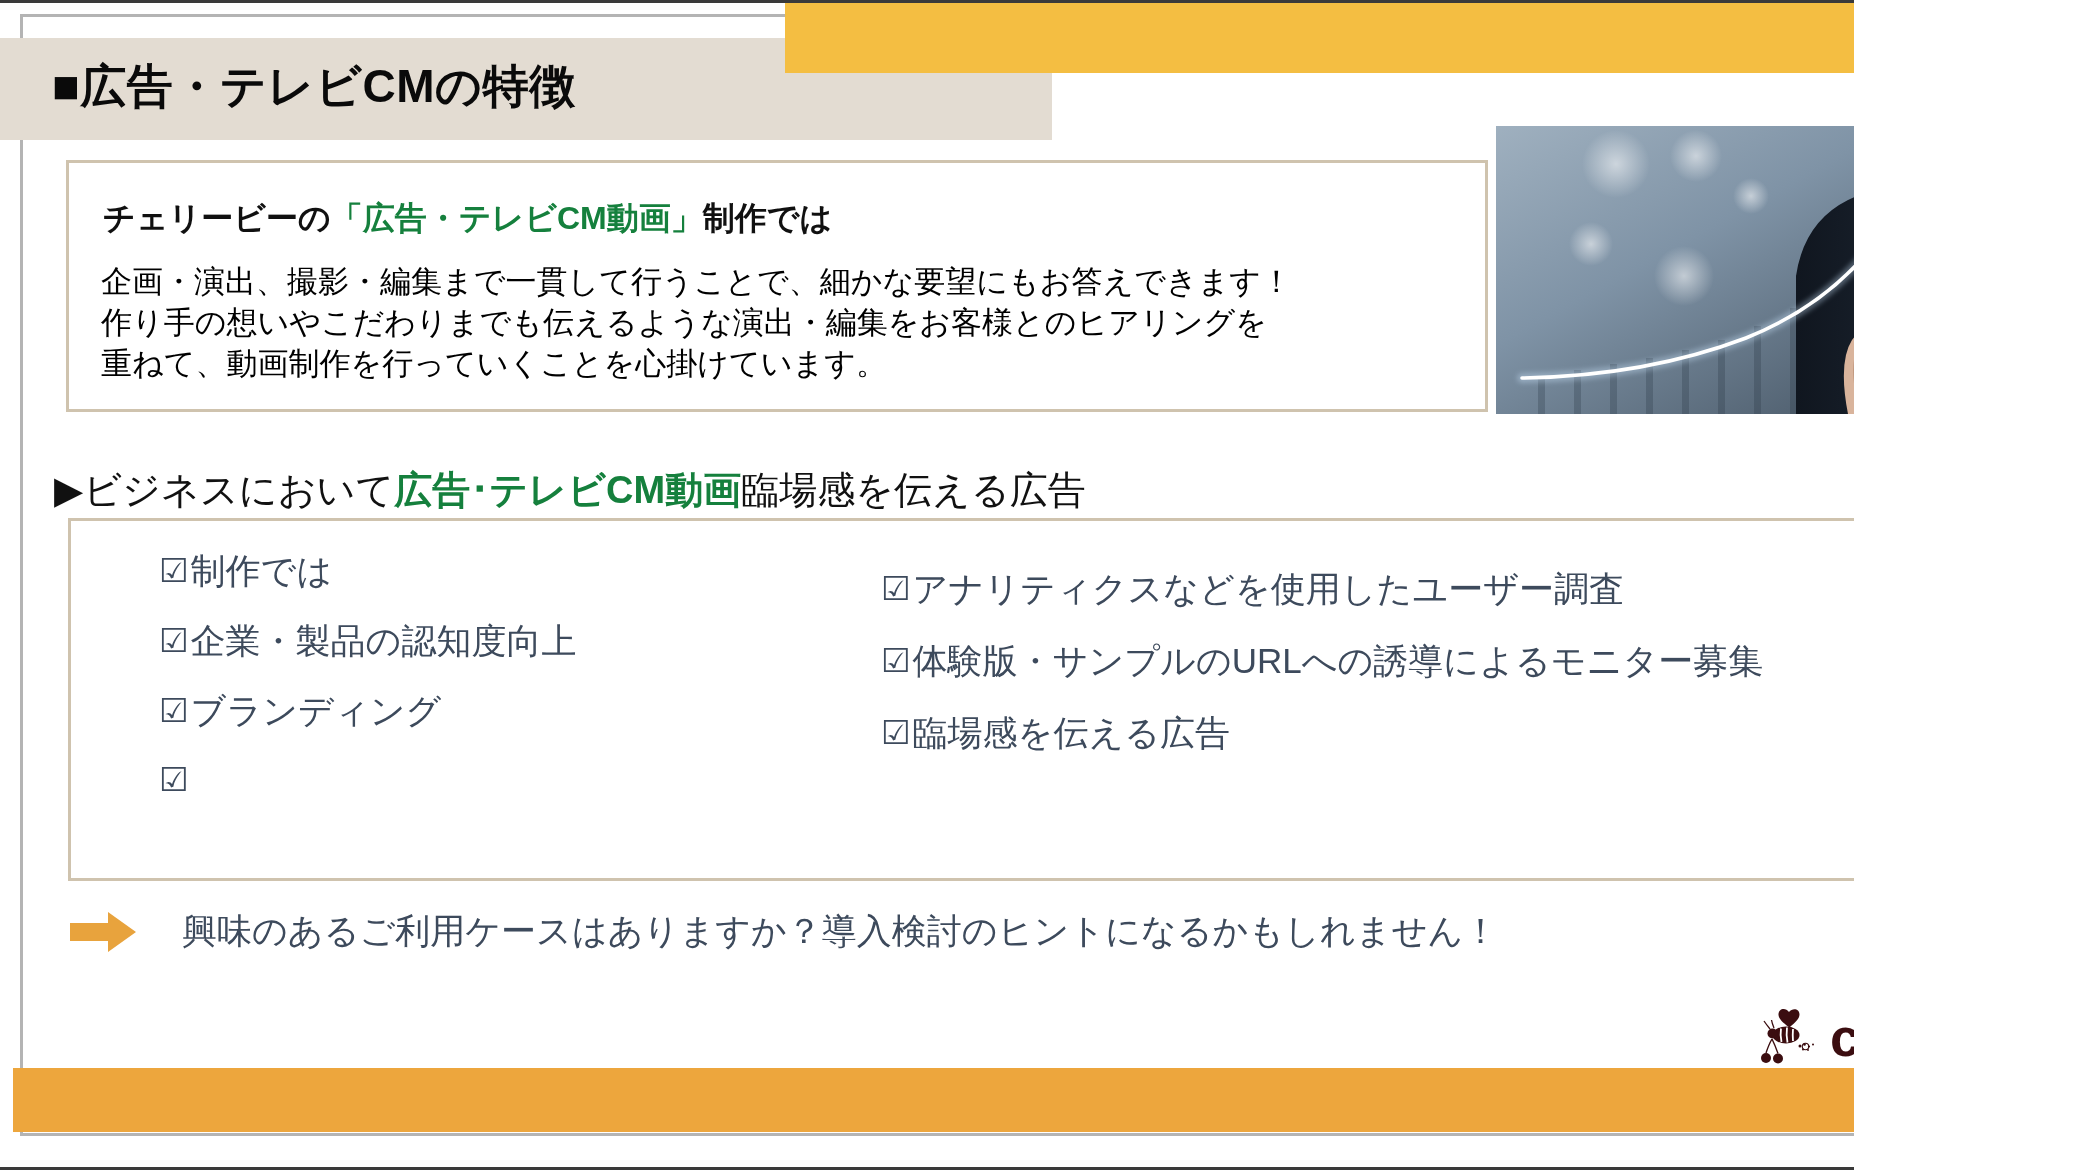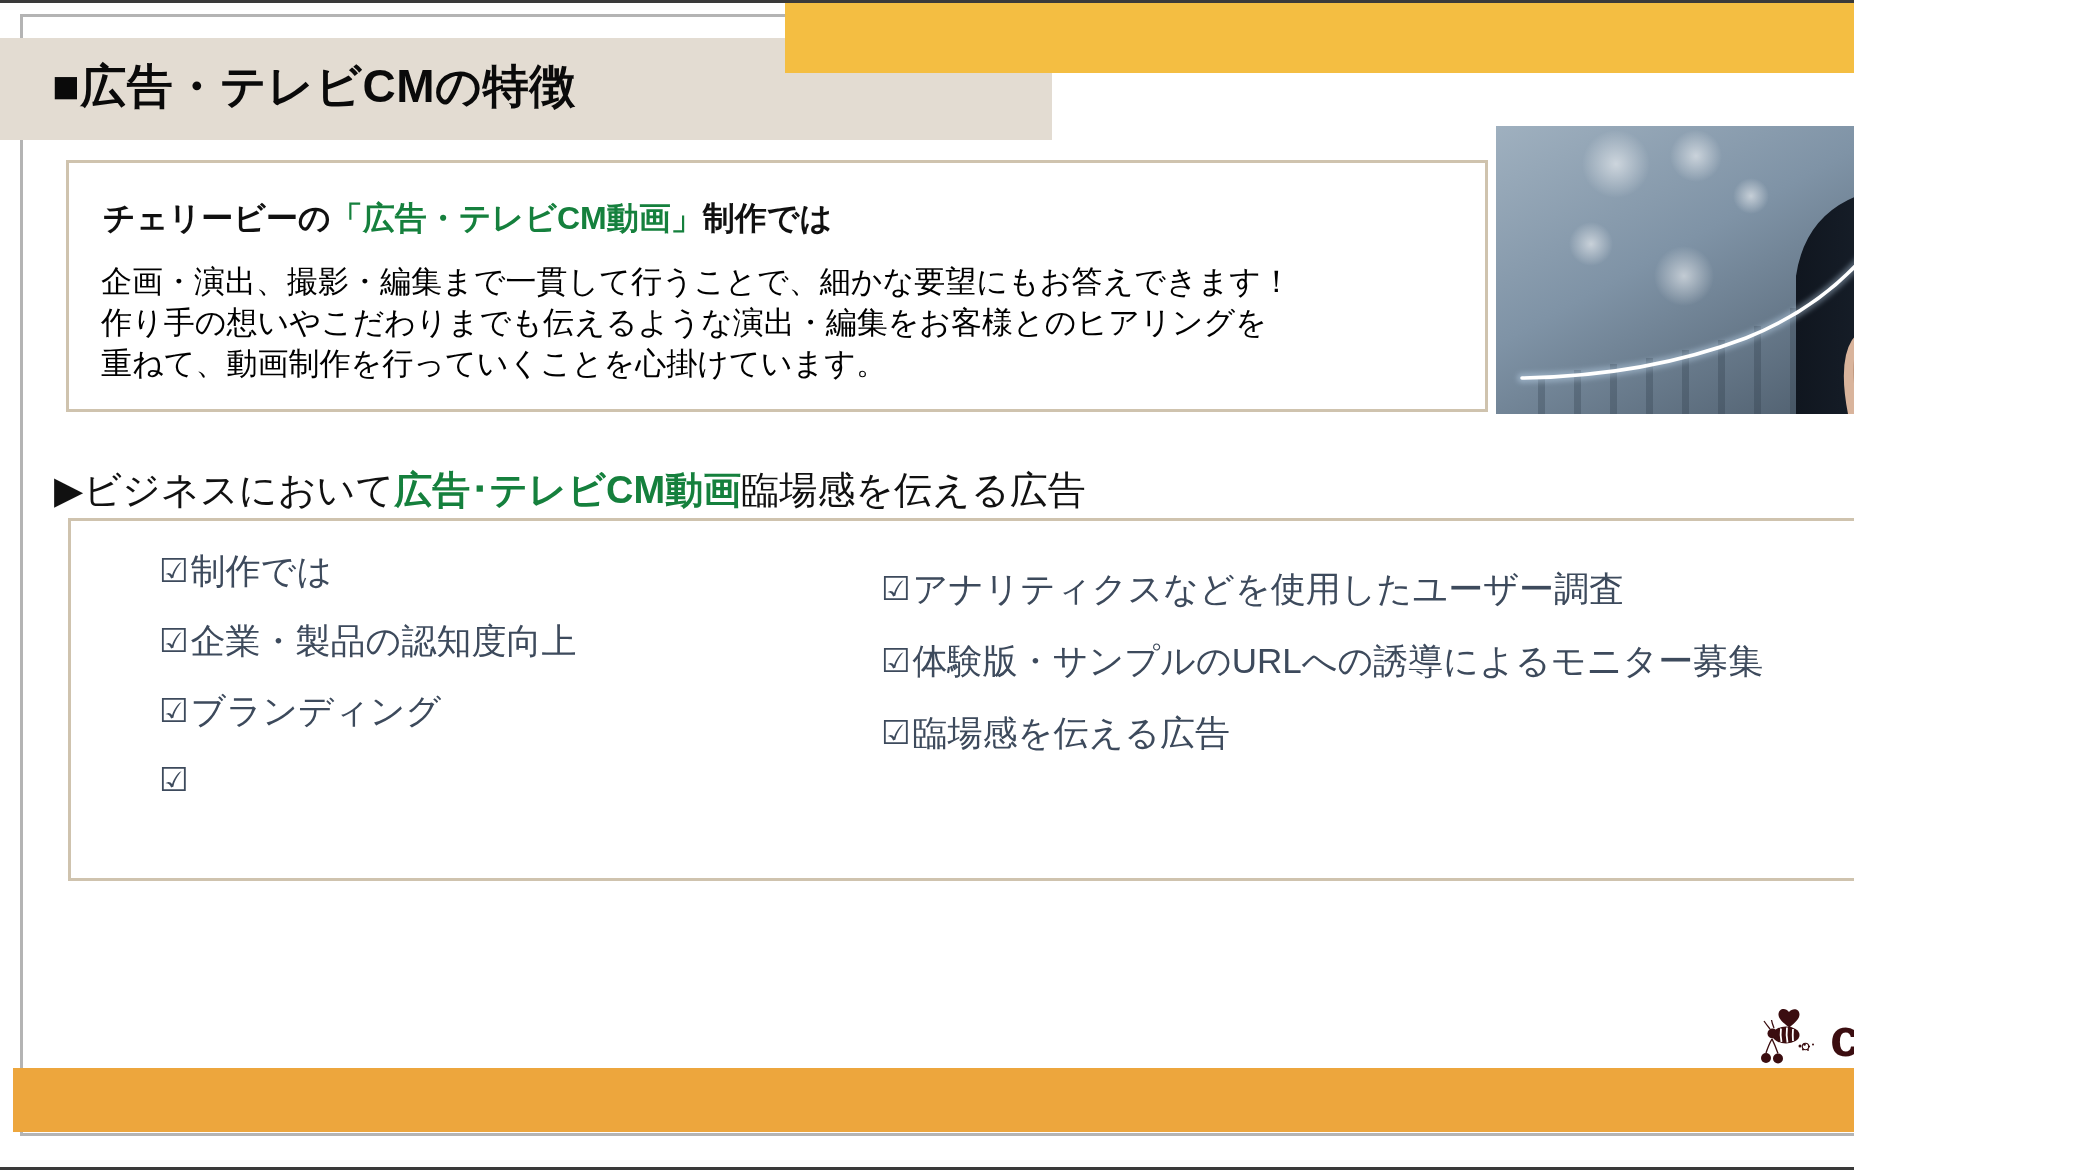--- a/index.html
+++ b/index.html
@@ -354,20 +354,26 @@
         <span>体験版・サンプルのURLへの誘導によるモニター募集</span>
       </div>
       <div class="case-item">
         <span class="case-check">☑</span>
         <span>臨場感を伝える広告</span>
       </div>
     </div>
 
   </div>
 
+  <div class="callout">
+    <svg class="callout-arrow" viewBox="0 0 66 44">
+      <path d="M0 13 L38 13 L38 2 L66 22 L38 42 L38 31 L0 31 Z" fill="#E8A33D"></path>
+    </svg>
+    <div class="callout-text">興味のあるご利用ケースはありますか？導入検討のヒントになるかもしれません！</div>
+  </div>
 
   <div class="logo">
     <svg class="logo-mark" viewBox="0 0 62 58">
       <g fill="#3B0D10">
 
         <path d="M33 4 C29.5 -1 22 0.5 22.5 7 C22.9 12 29.5 16.5 33.5 19.5 C37 16 43.5 11.5 43.5 6.5 C43.5 0.5 36.5 -0.5 33 4 Z"></path>
 
         <ellipse cx="30" cy="27" rx="13.5" ry="8.5"></ellipse>
 
         <circle cx="16.5" cy="25.5" r="5"></circle>

